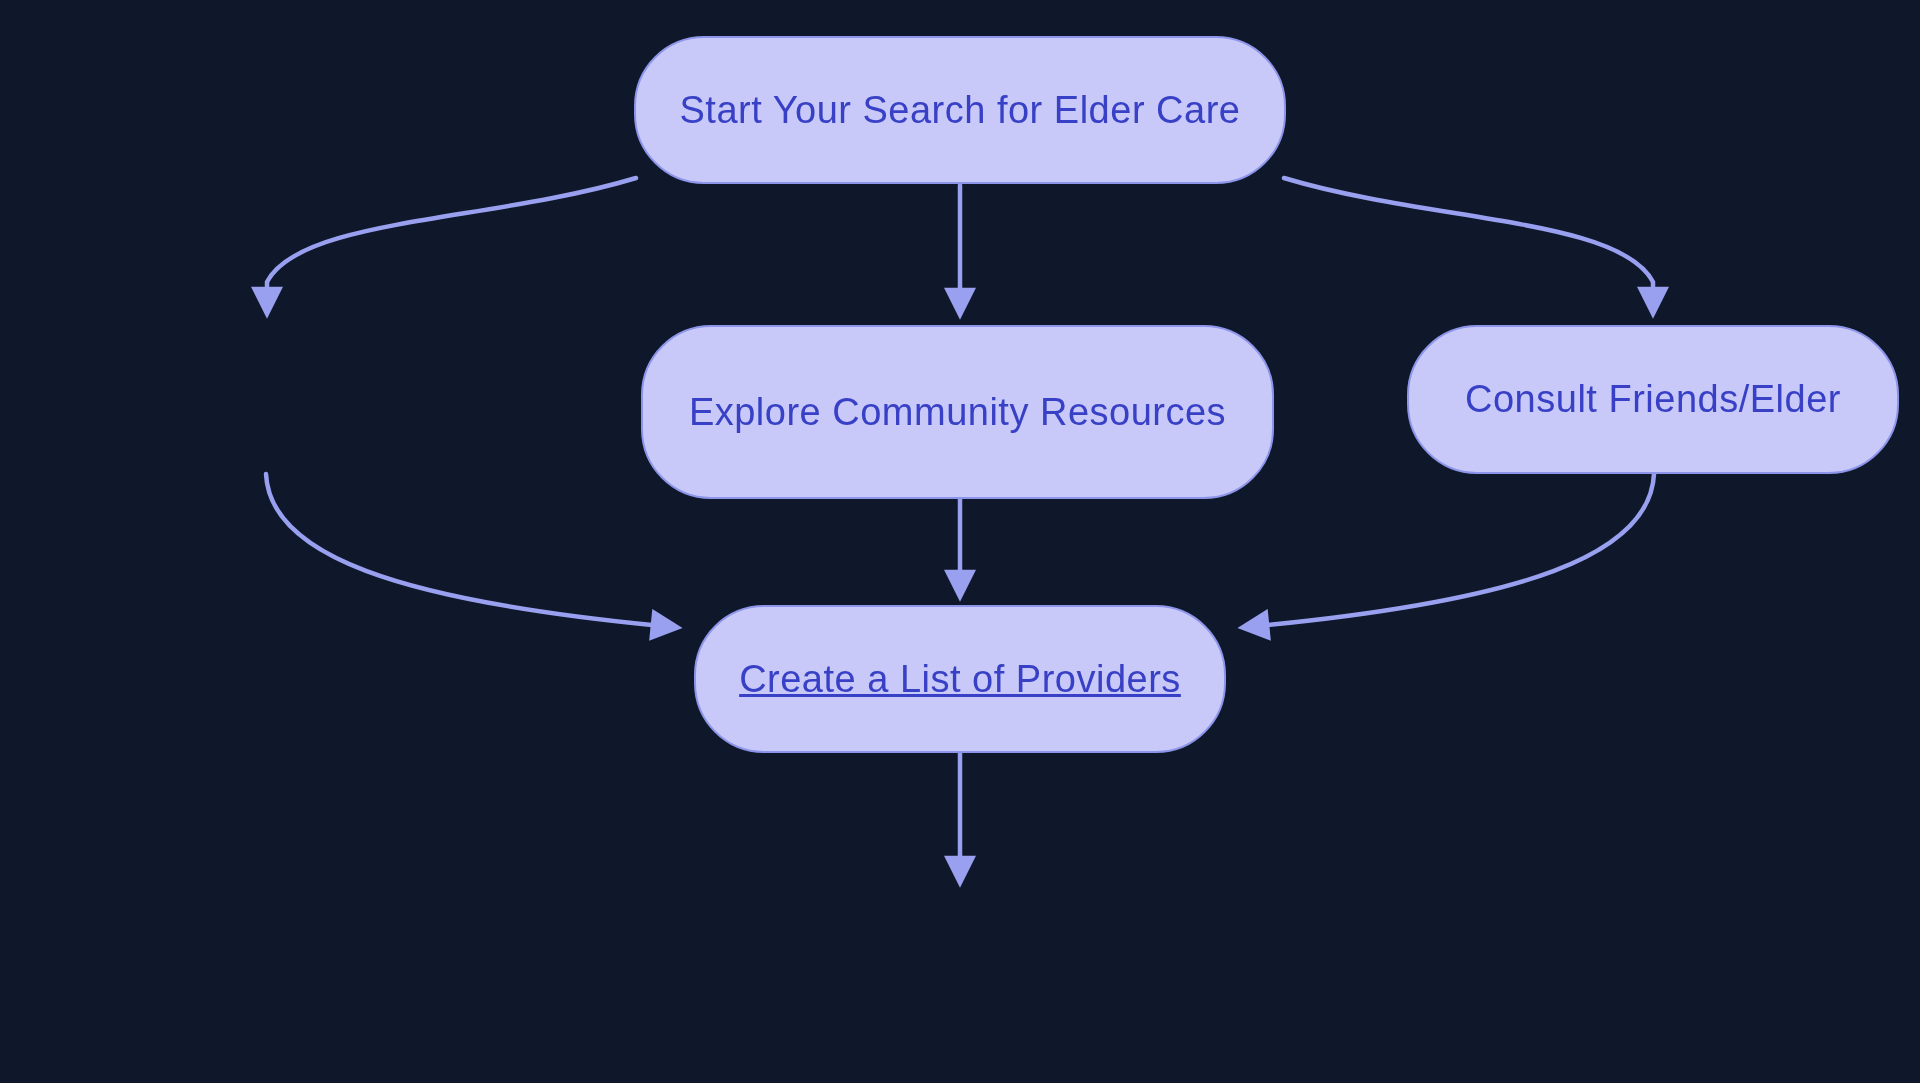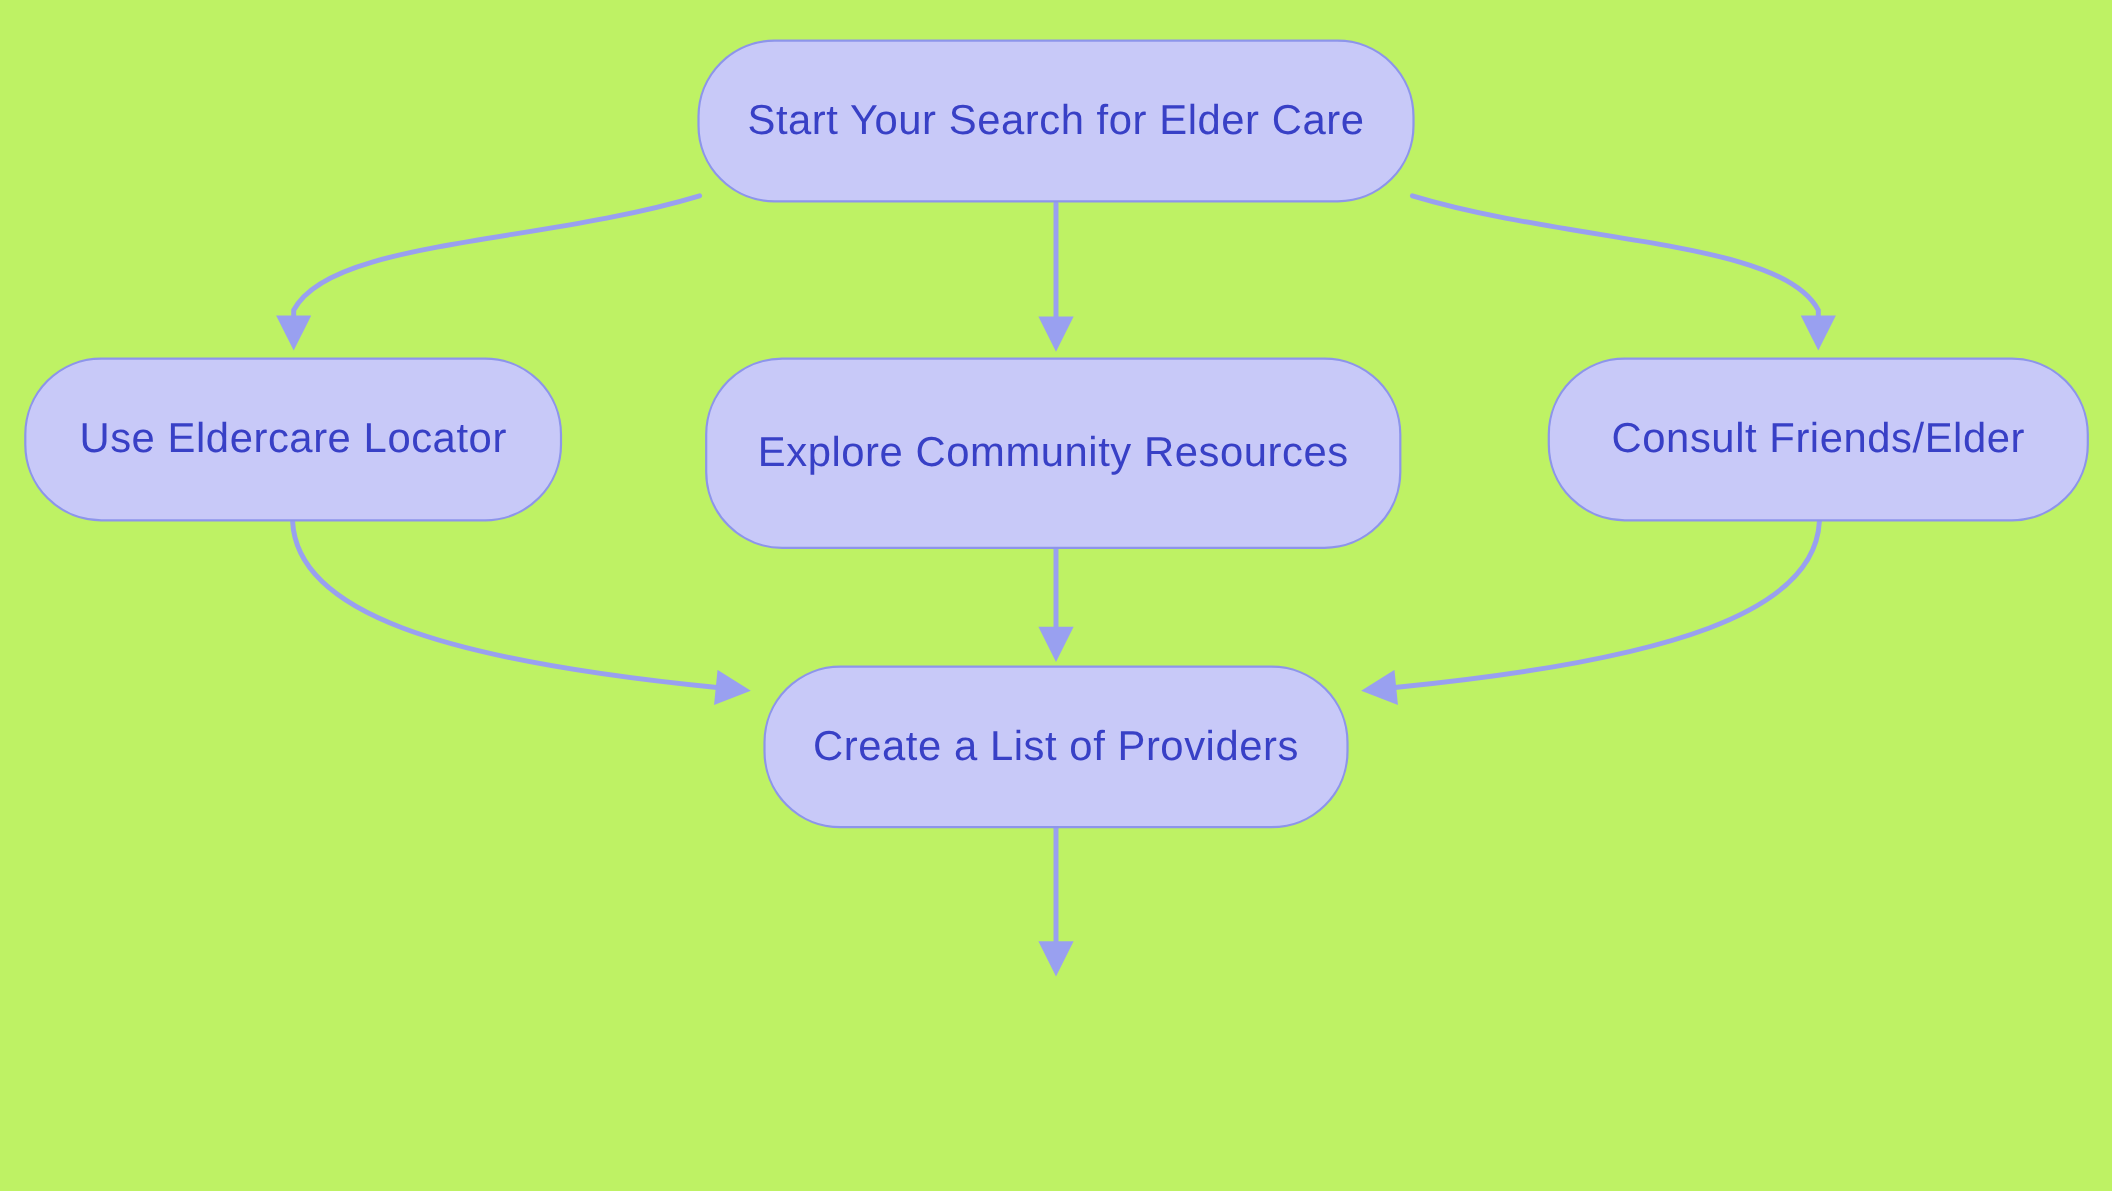--- a/index.html
+++ b/index.html
@@ -5,21 +5,21 @@
   html, body {
     margin: 0;
     padding: 0;
     background: #ffffff;
     font-family: "Liberation Sans", sans-serif;
   }
   .canvas {
     position: relative;
     width: 1920px;
     height: 1083px;
-    background: #bef264;
+    background: #0f172a;
     overflow: hidden;
   }
   .edges-layer {
     position: absolute;
     left: 0;
     top: 0;
     width: 1920px;
     height: 1083px;
   }
   .node {
@@ -62,30 +62,27 @@
       <path d="M 960 474 L 960 571" marker-end="url(#arrowhead)"></path>
       <path d="M 1654 474 C 1650 556, 1520 600, 1268 625" marker-end="url(#arrowhead)"></path>
       <path d="M 960 753 L 960 857" marker-end="url(#arrowhead)"></path>
     </g>
   </svg>
 
   <div class="node" style="left:634px; top:36px; width:652px; height:148px;">
     <span>Start Your Search for Elder Care</span>
   </div>
 
-  <div class="node" style="left:22px; top:325px; width:489px; height:149px;">
-    <span>Use Eldercare Locator</span>
-  </div>
 
   <div class="node" style="left:641px; top:325px; width:633px; height:174px;">
     <span>Explore Community Resources</span>
   </div>
 
   <div class="node" style="left:1407px; top:325px; width:492px; height:149px;">
     <span>Consult Friends/Elder</span>
   </div>
 
-  <div class="node" style="left:694px; top:605px; width:532px; height:148px;">
+  <div class="node" style="left:694px; top:605px; width:532px; height:148px;text-decoration:underline;">
     <span>Create a List of Providers</span>
   </div>
 
 
 </div>
 
 </body></html>

